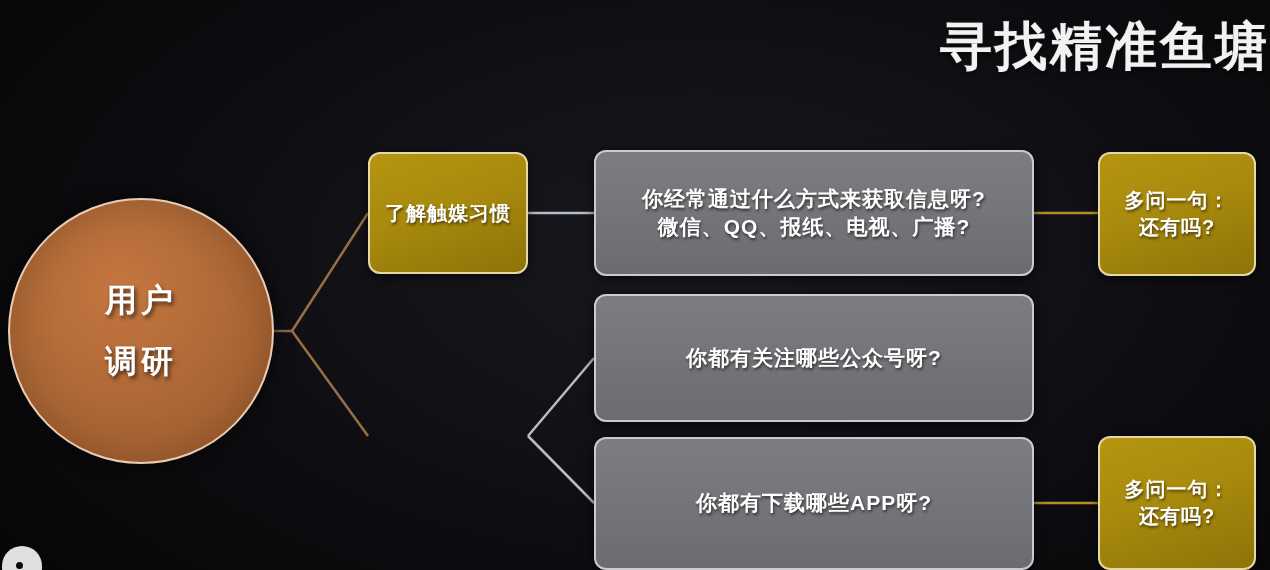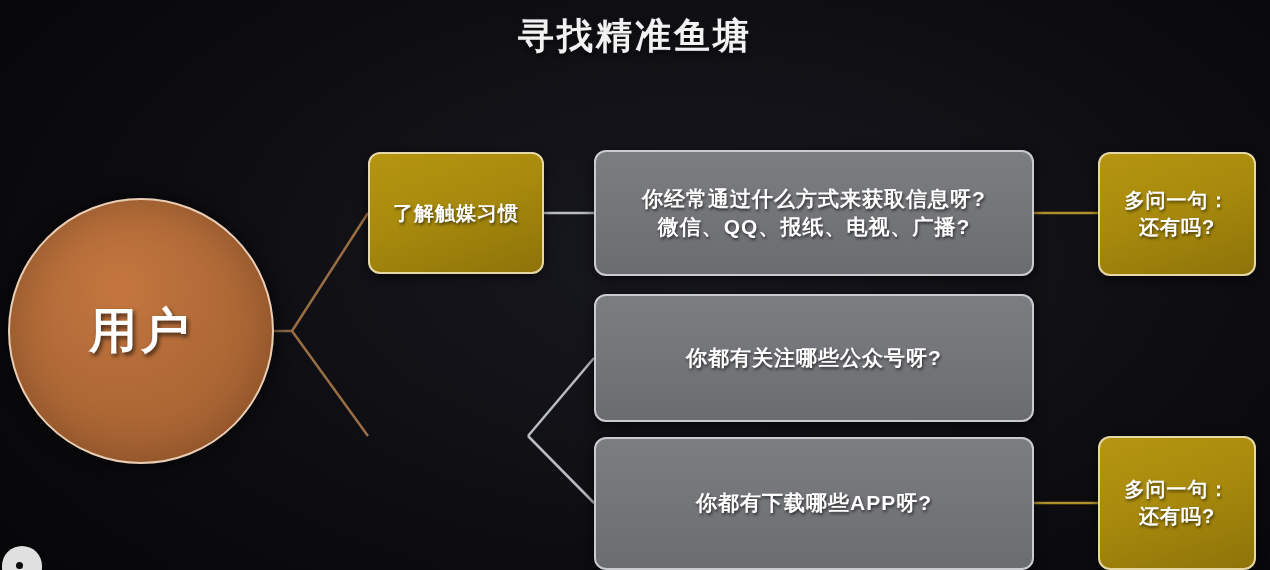--- a/index.html
+++ b/index.html
@@ -15,42 +15,42 @@
     width:1270px;
     height:570px;
     background:
       radial-gradient(ellipse 900px 500px at 55% 45%, #181820 0%, #0e0e12 55%, #060608 100%);
     overflow:hidden;
   }
   
   .title {
     position:absolute;
     left:0; right:0; top:12px;
-    text-align:center;
+    text-align:right;
     color:#f2f2f2;
-    font-size:36px;
+    font-size:52px;
     font-weight:bold;
     letter-spacing:3px;
     text-shadow:0 2px 5px rgba(0,0,0,.85), 0 0 2px rgba(255,255,255,.25);
   }
   
   #wires { position:absolute; left:0; top:0; width:1270px; height:570px; }
   
   .circle {
     position:absolute;
     left:8px; top:198px;
     width:266px; height:266px;
     border-radius:50%;
     background:radial-gradient(circle at 42% 34%, #c4763f 0%, #b26b38 40%, #9c5a2c 100%);
     border:2px solid #e8cdb4;
     box-shadow:0 0 18px rgba(0,0,0,.75), inset 0 0 40px rgba(0,0,0,.18);
     display:flex; flex-direction:column;
     align-items:center; justify-content:center;
     color:#fff;
-    font-size:48px; font-weight:bold;
+    font-size:32px; font-weight:bold;
     line-height:1.16;
     letter-spacing:4px;
     text-shadow:2px 3px 4px rgba(0,0,0,.6);
     gap:24px;
   }
   .circle span { display:block; }
   
   .node {
     position:absolute;
     display:flex; align-items:center; justify-content:center;
@@ -73,21 +73,21 @@
   }
   .grey {
     background:linear-gradient(180deg,#7c7d80 0%,#747579 50%,#6b6c70 100%);
     border:2px solid #c9cbd0;
     box-shadow:0 3px 12px rgba(0,0,0,.65);
     font-size:21px;
     letter-spacing:1px;
     text-shadow:1px 2px 3px rgba(0,0,0,.6);
   }
   
-  #gold-l1 { left:368px; top:152px; width:176px; height:122px; }
+  #gold-l1 { left:368px; top:152px; width:160px; height:122px; }
   #gold-l2 { left:368px; top:375px; width:160px; height:122px; }
   #grey-1  { left:594px; top:150px; width:440px; height:126px; }
   #grey-2  { left:594px; top:294px; width:440px; height:128px; }
   #grey-3  { left:594px; top:437px; width:440px; height:133px; }
   #gold-r1 { left:1098px; top:152px; width:158px; height:124px; }
   #gold-r2 { left:1098px; top:436px; width:158px; height:134px; }
 
   
   .watermark {
     position:absolute;
@@ -128,20 +128,21 @@
 
     <path d="M 528 436 L 594 503" stroke="#b9bcc2" stroke-width="2.5" fill="none"></path>
 
     <path d="M 1034 213 L 1098 213" stroke="#b0902a" stroke-width="2.5" fill="none"></path>
 
     <path d="M 1034 503 L 1098 503" stroke="#b0902a" stroke-width="2.5" fill="none"></path>
   </svg>
 
   <div class="circle">
     <span>用户</span>
+    <span>调研</span>
   </div>
 
   <div class="node gold" id="gold-l1">
     <span class="txt">
       <span>了解触媒习惯</span>
     </span>
   </div>
 
 
   <div class="node grey" id="grey-2">

